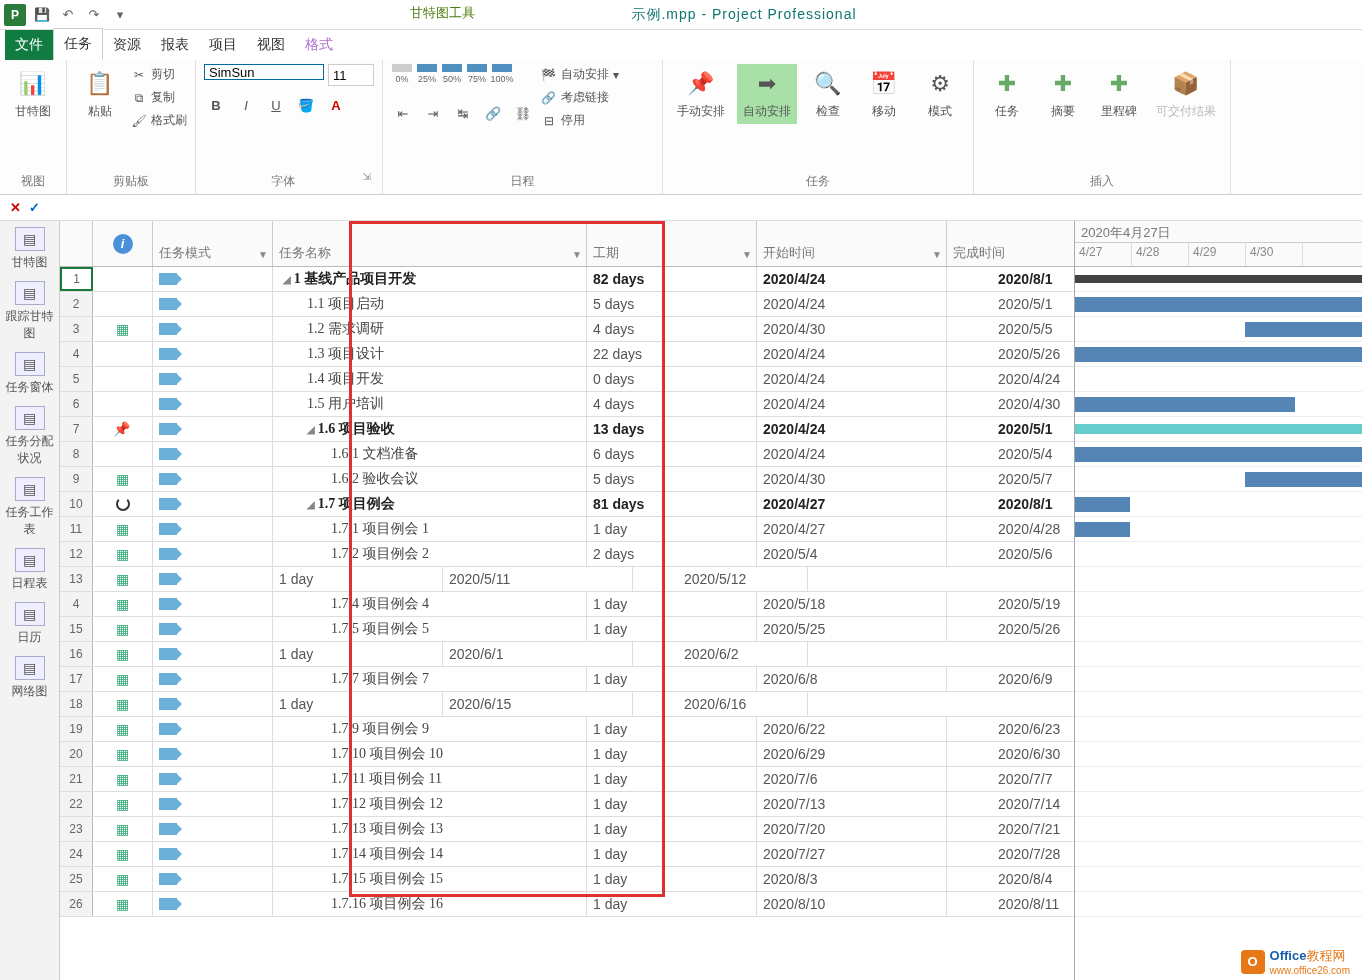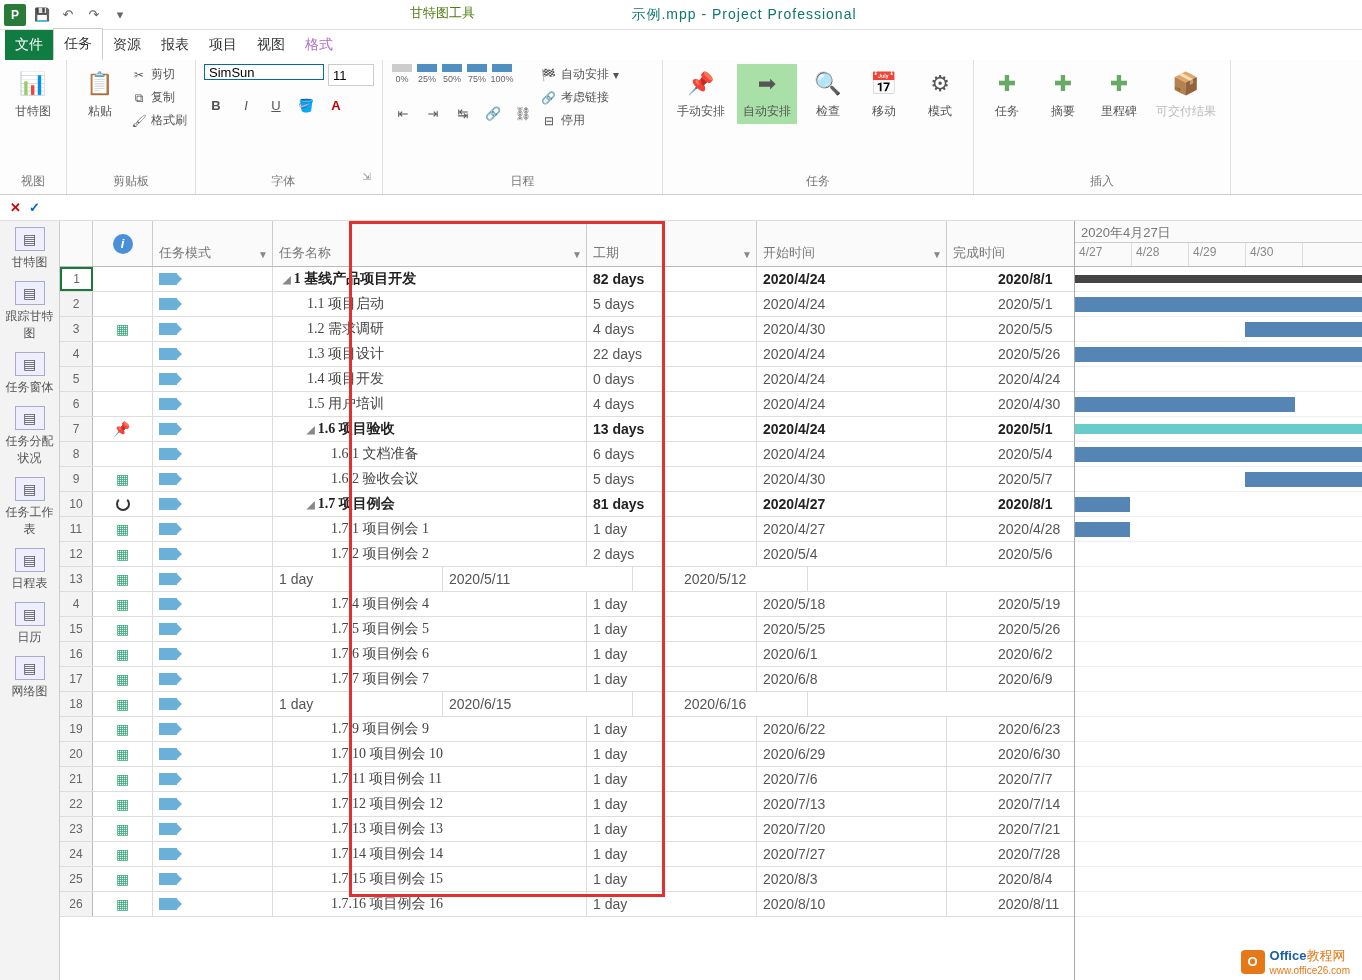--- a/index.html
+++ b/index.html
@@ -542,21 +542,20 @@
             <div class="cell c-finish ">2020/5/26</div>
           </div>
           <div class="data-row">
             <div class="cell rnum">16</div>
             <div class="cell c-info">
               <span class="info-cal">▦</span>
             </div>
             <div class="cell c-mode">
               <span class="mode-icon"></span>
             </div>
-            <div class="cell c-name " style="padding-left:58px">1.7.6 项目例会 6</div>
             <div class="cell c-dur ">1 day</div>
             <div class="cell c-start ">2020/6/1</div>
             <div class="cell c-finish ">2020/6/2</div>
           </div>
           <div class="data-row">
             <div class="cell rnum">17</div>
             <div class="cell c-info">
               <span class="info-cal">▦</span>
             </div>
             <div class="cell c-mode">

